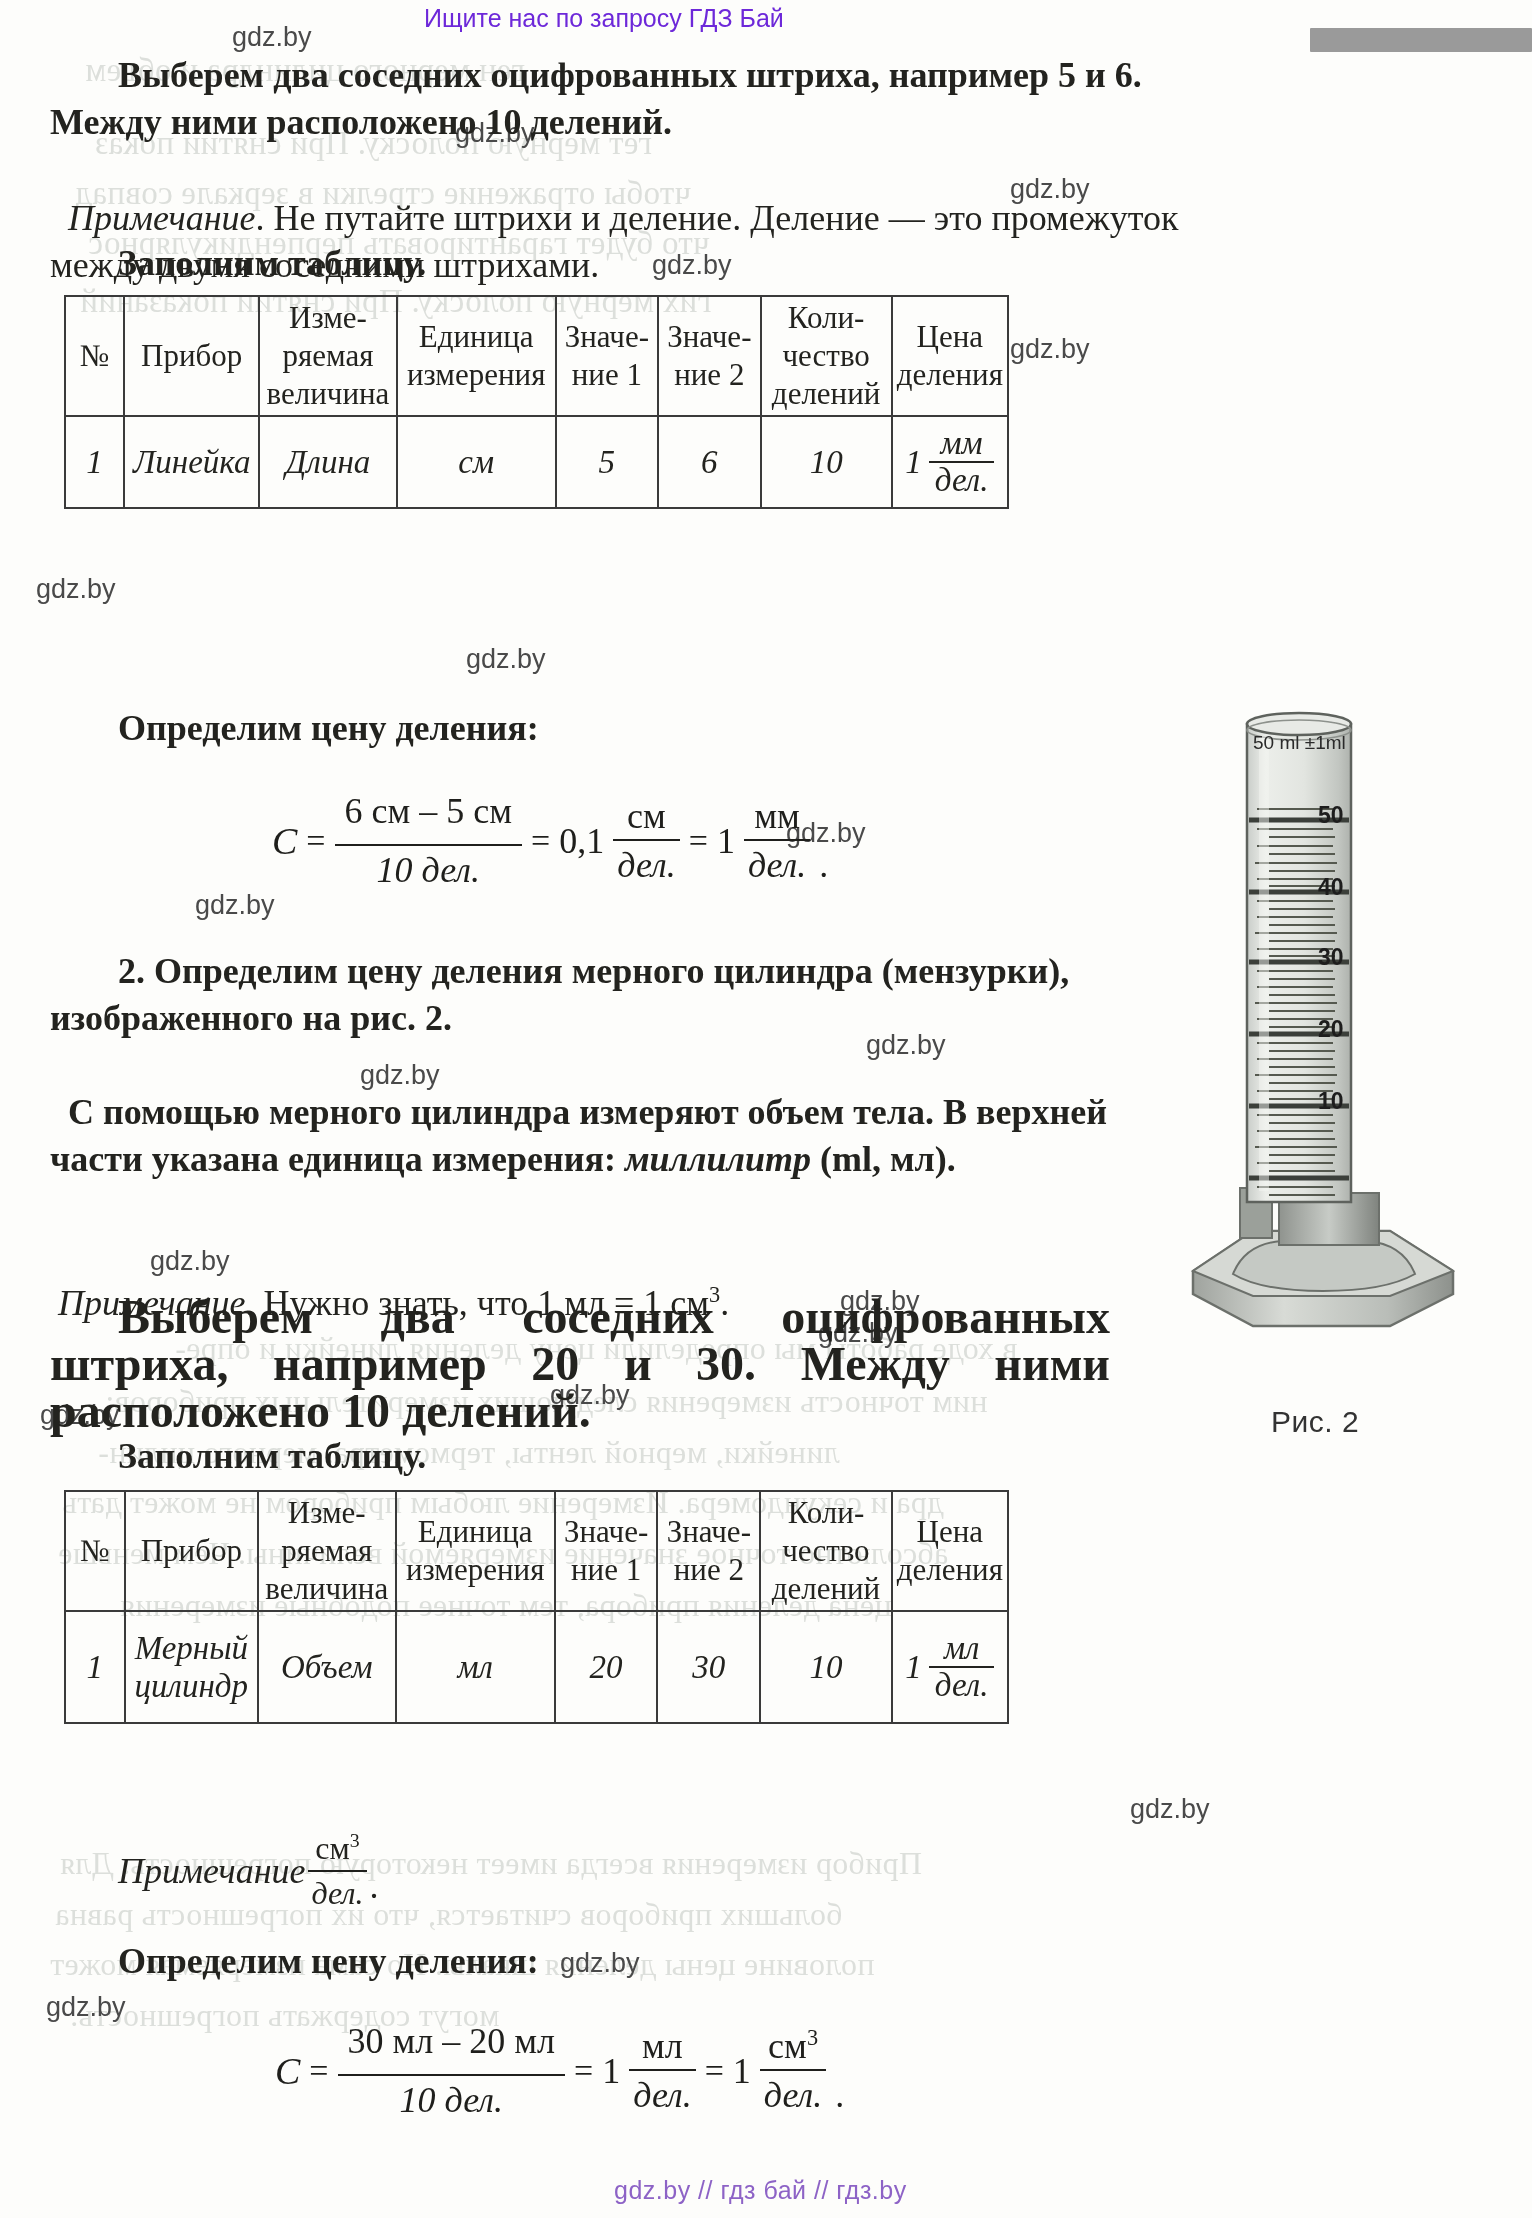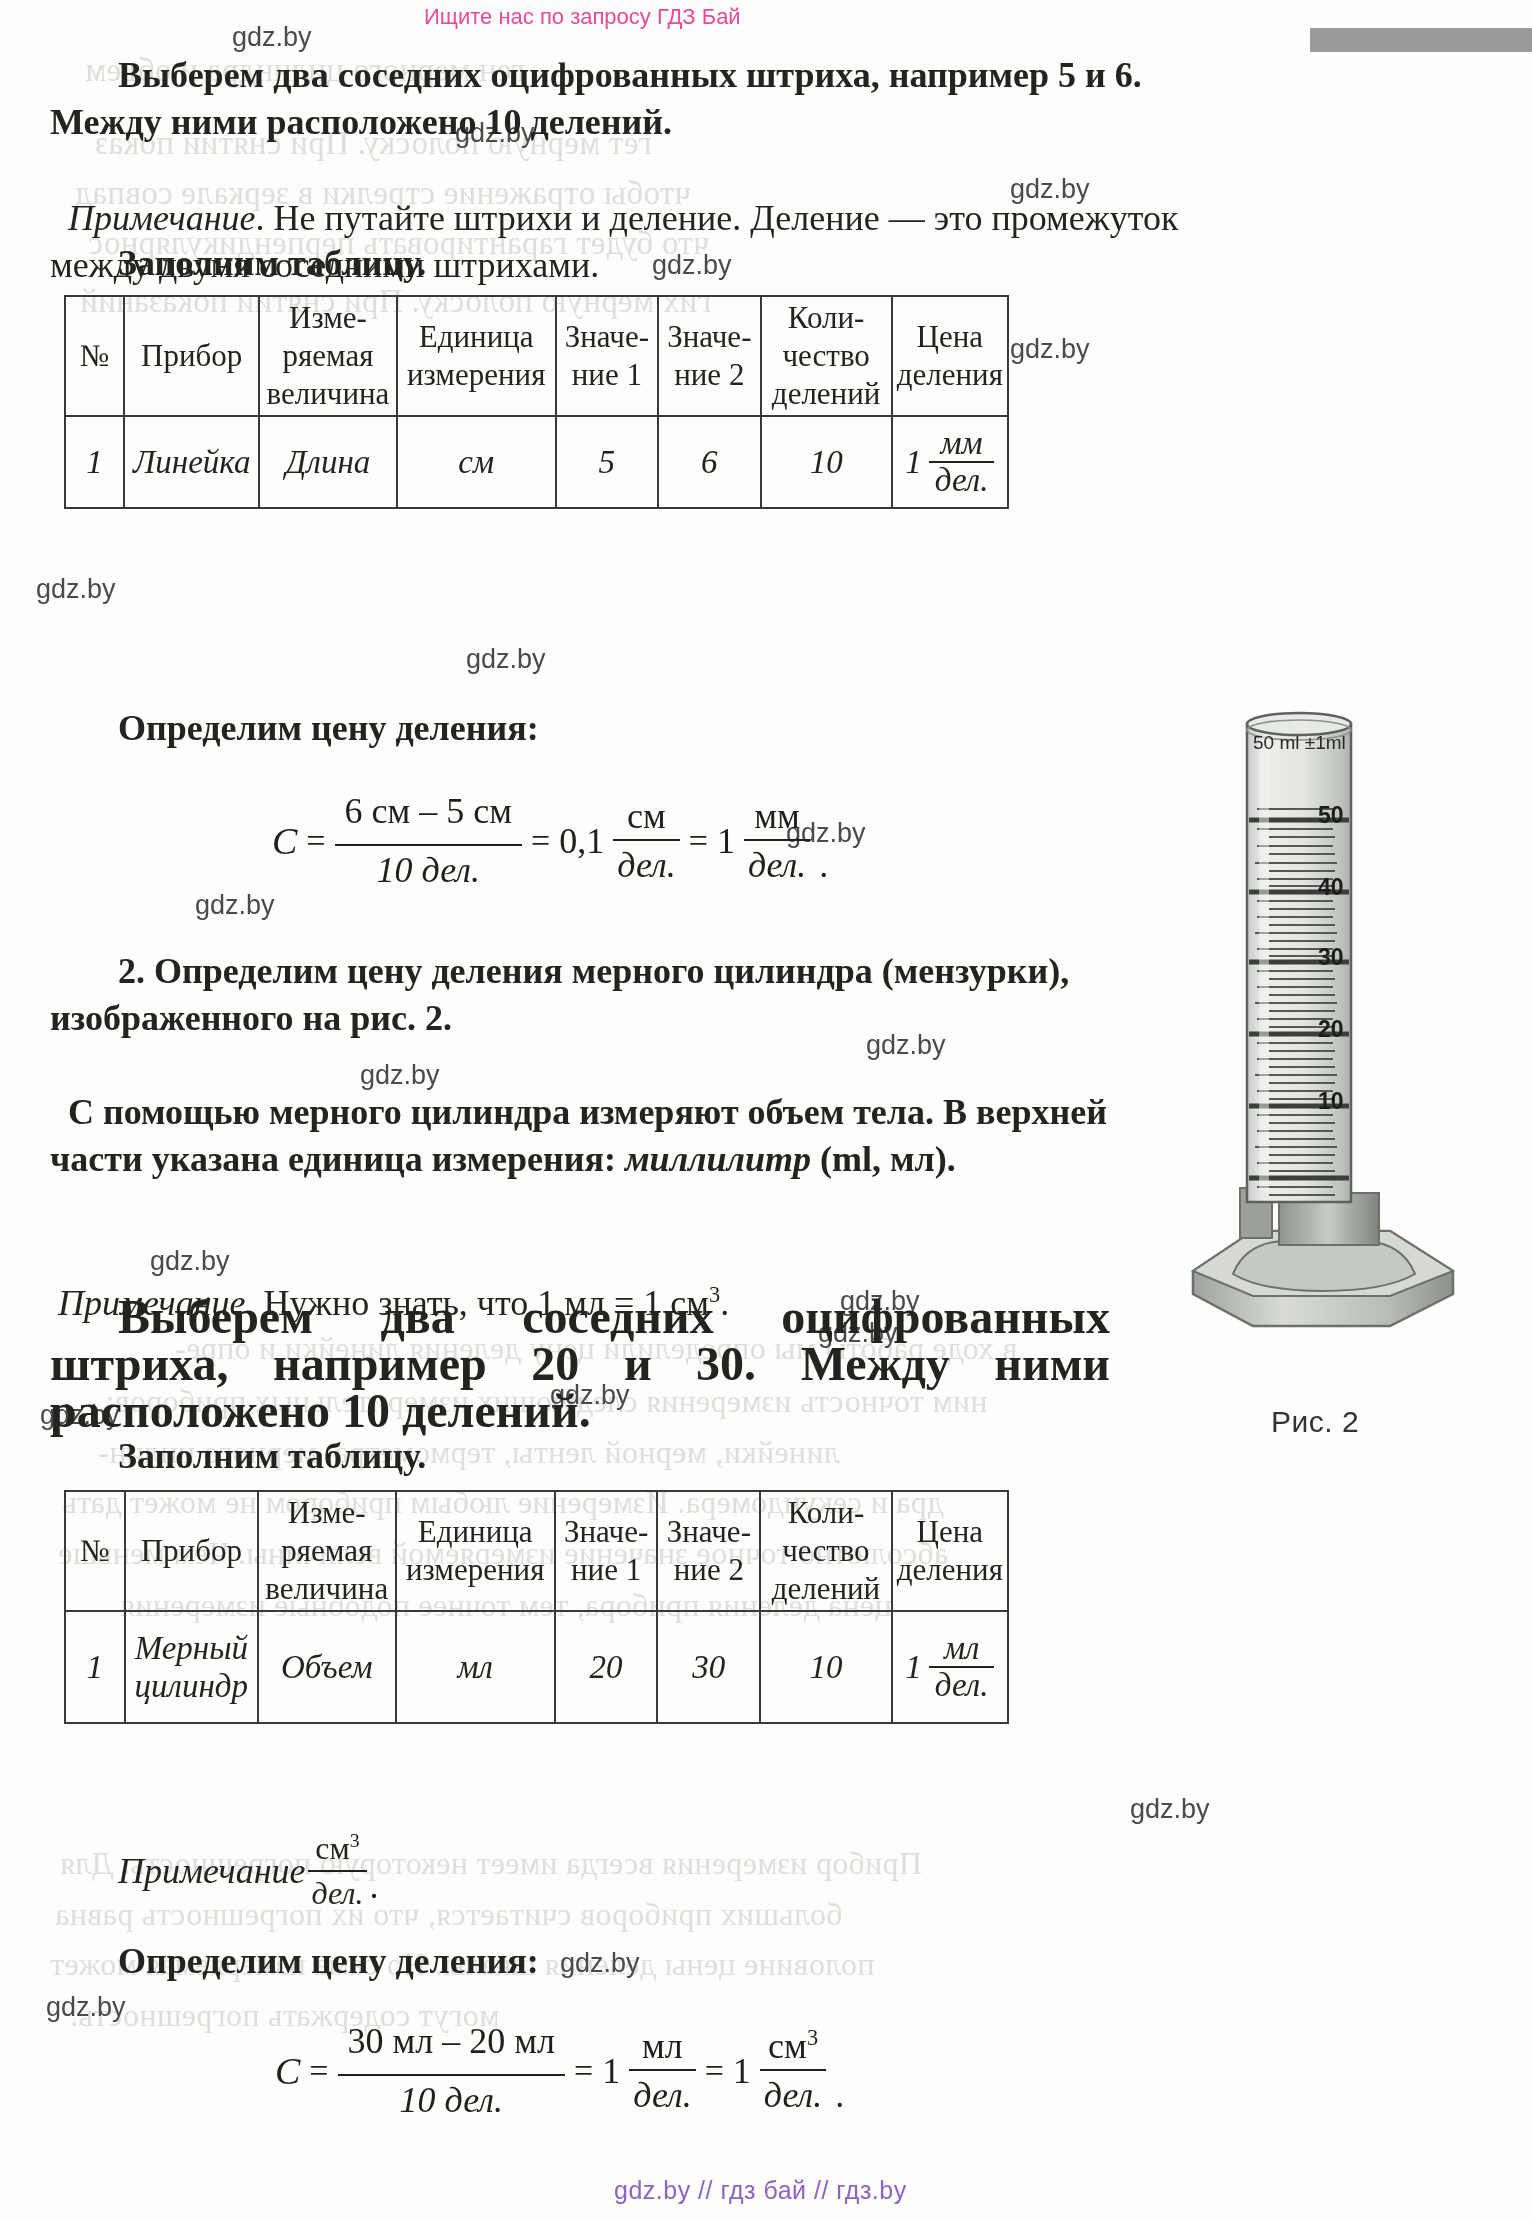--- a/index.html
+++ b/index.html
@@ -40,22 +40,22 @@
   .wm {
     position: absolute;
     font-family: "Liberation Sans", sans-serif;
     color: #4a4a4a;
     font-size: 27px;
     white-space: nowrap;
     pointer-events: none;
     user-select: none;
   }
   .wm-top {
-    color: #ec4899;
-    font-size: 22px;
+    color: #6d28d9;
+    font-size: 25px;
     font-family: "Liberation Sans", sans-serif;
   }
   .wm-bottom {
     color: #8d63c6;
     font-size: 25px;
     font-family: "Liberation Sans", sans-serif;
     letter-spacing: .5px;
   }
 
   .corner-bar {

